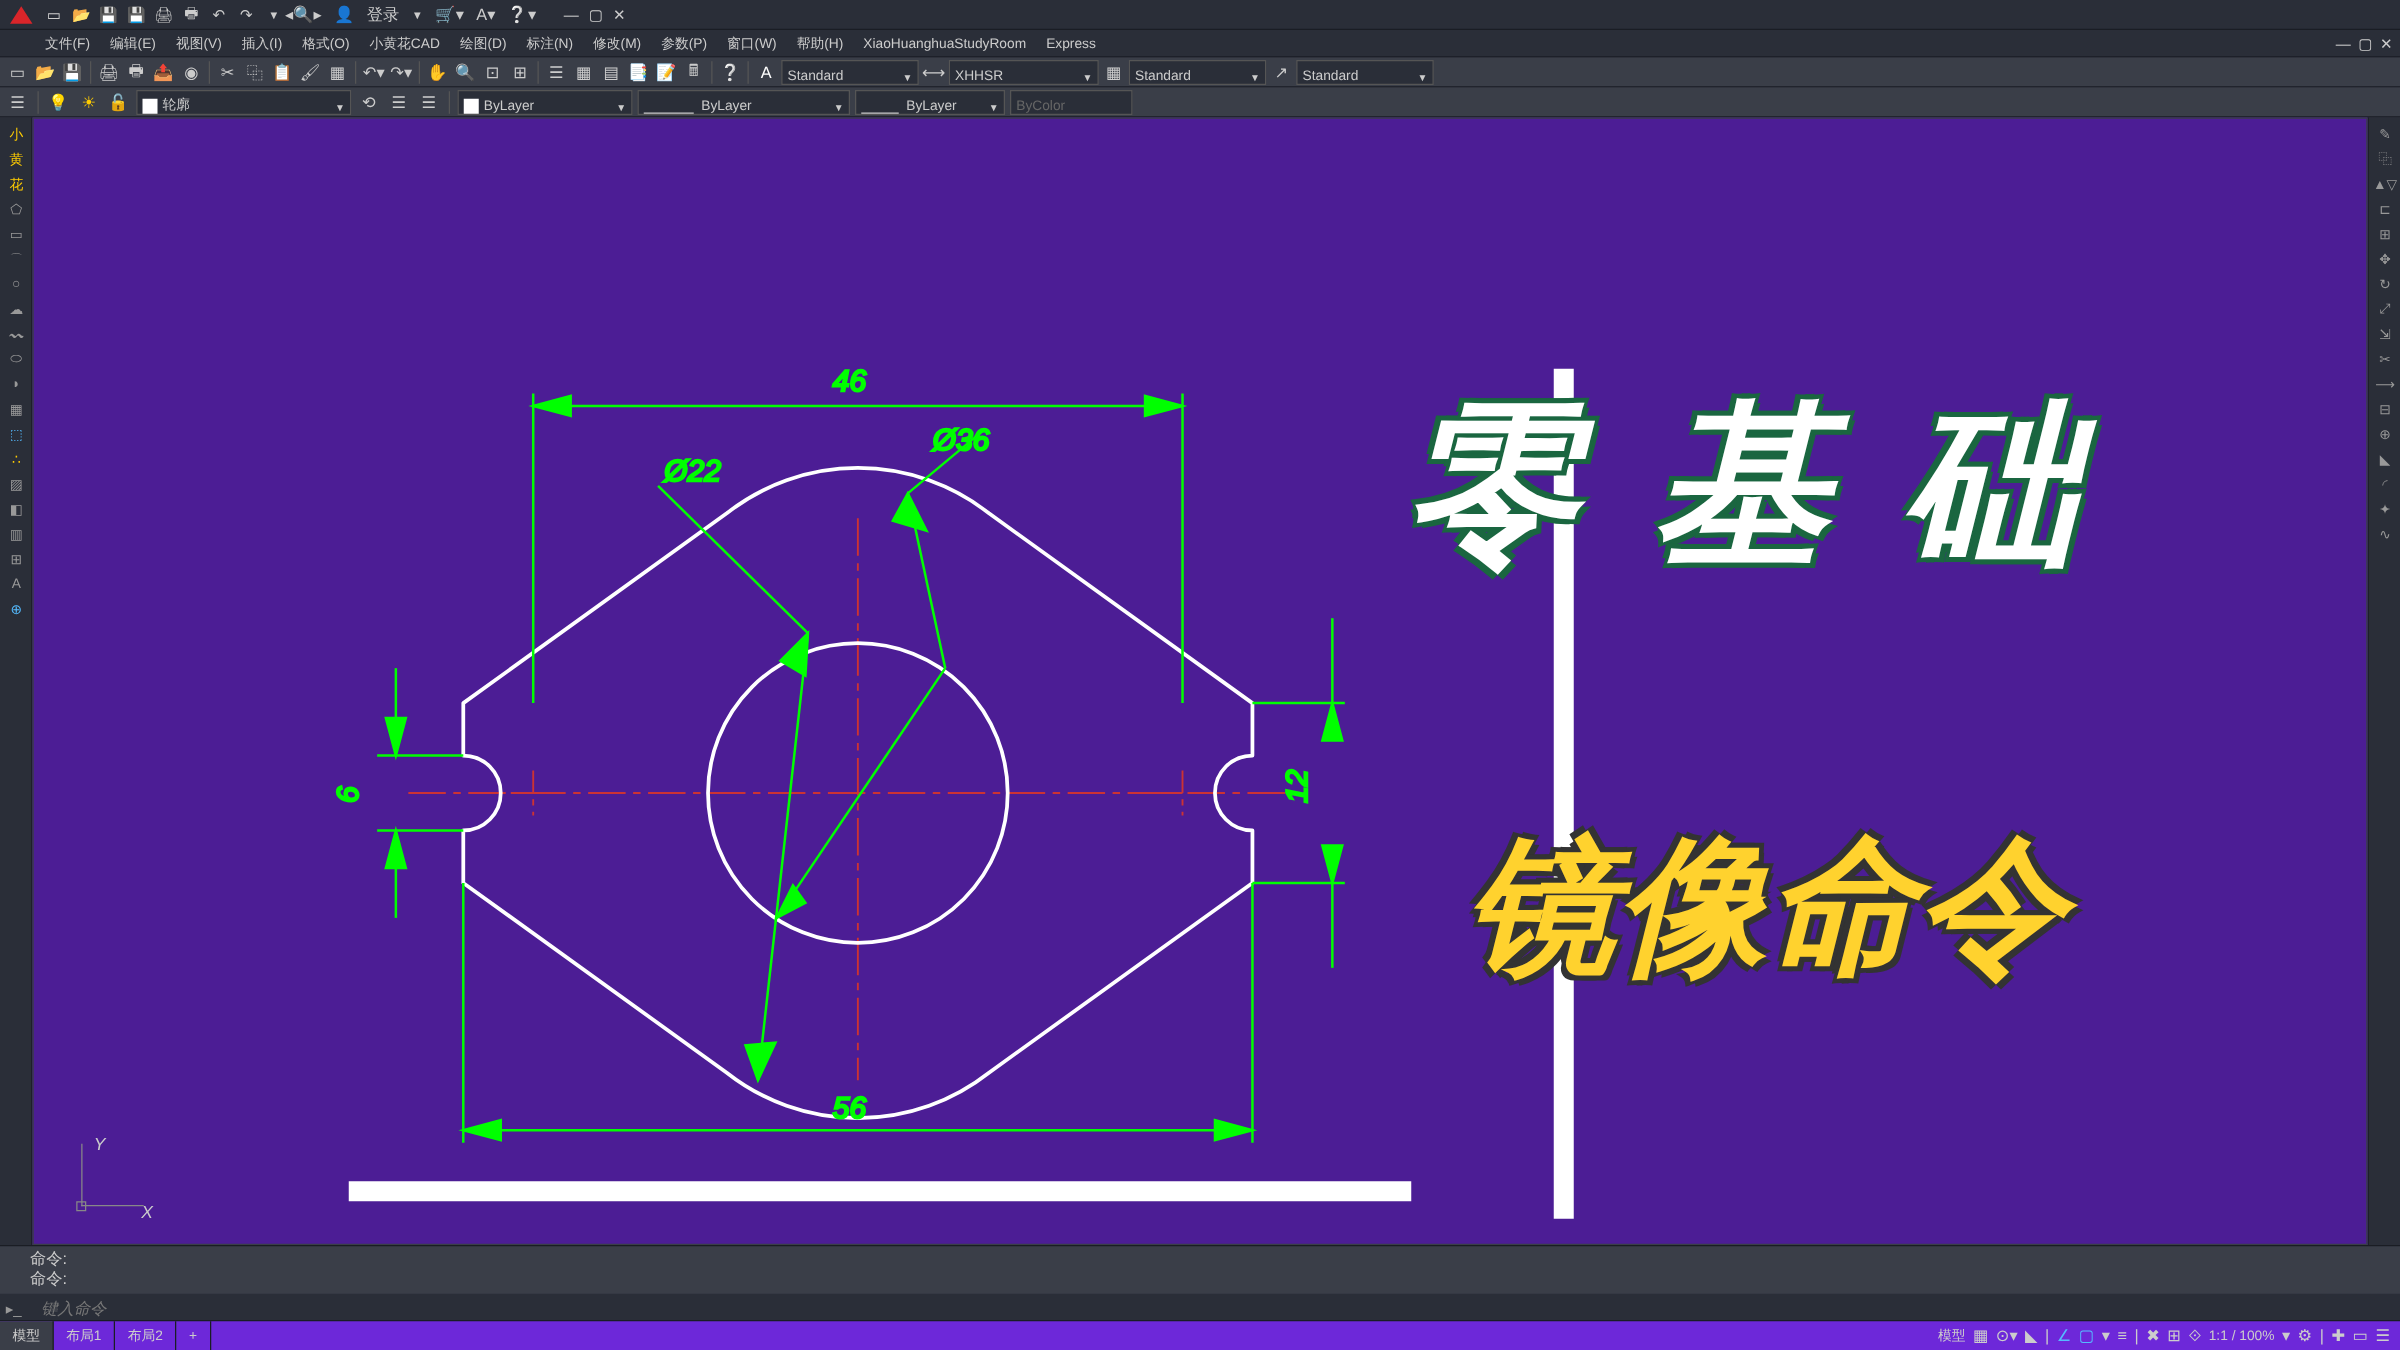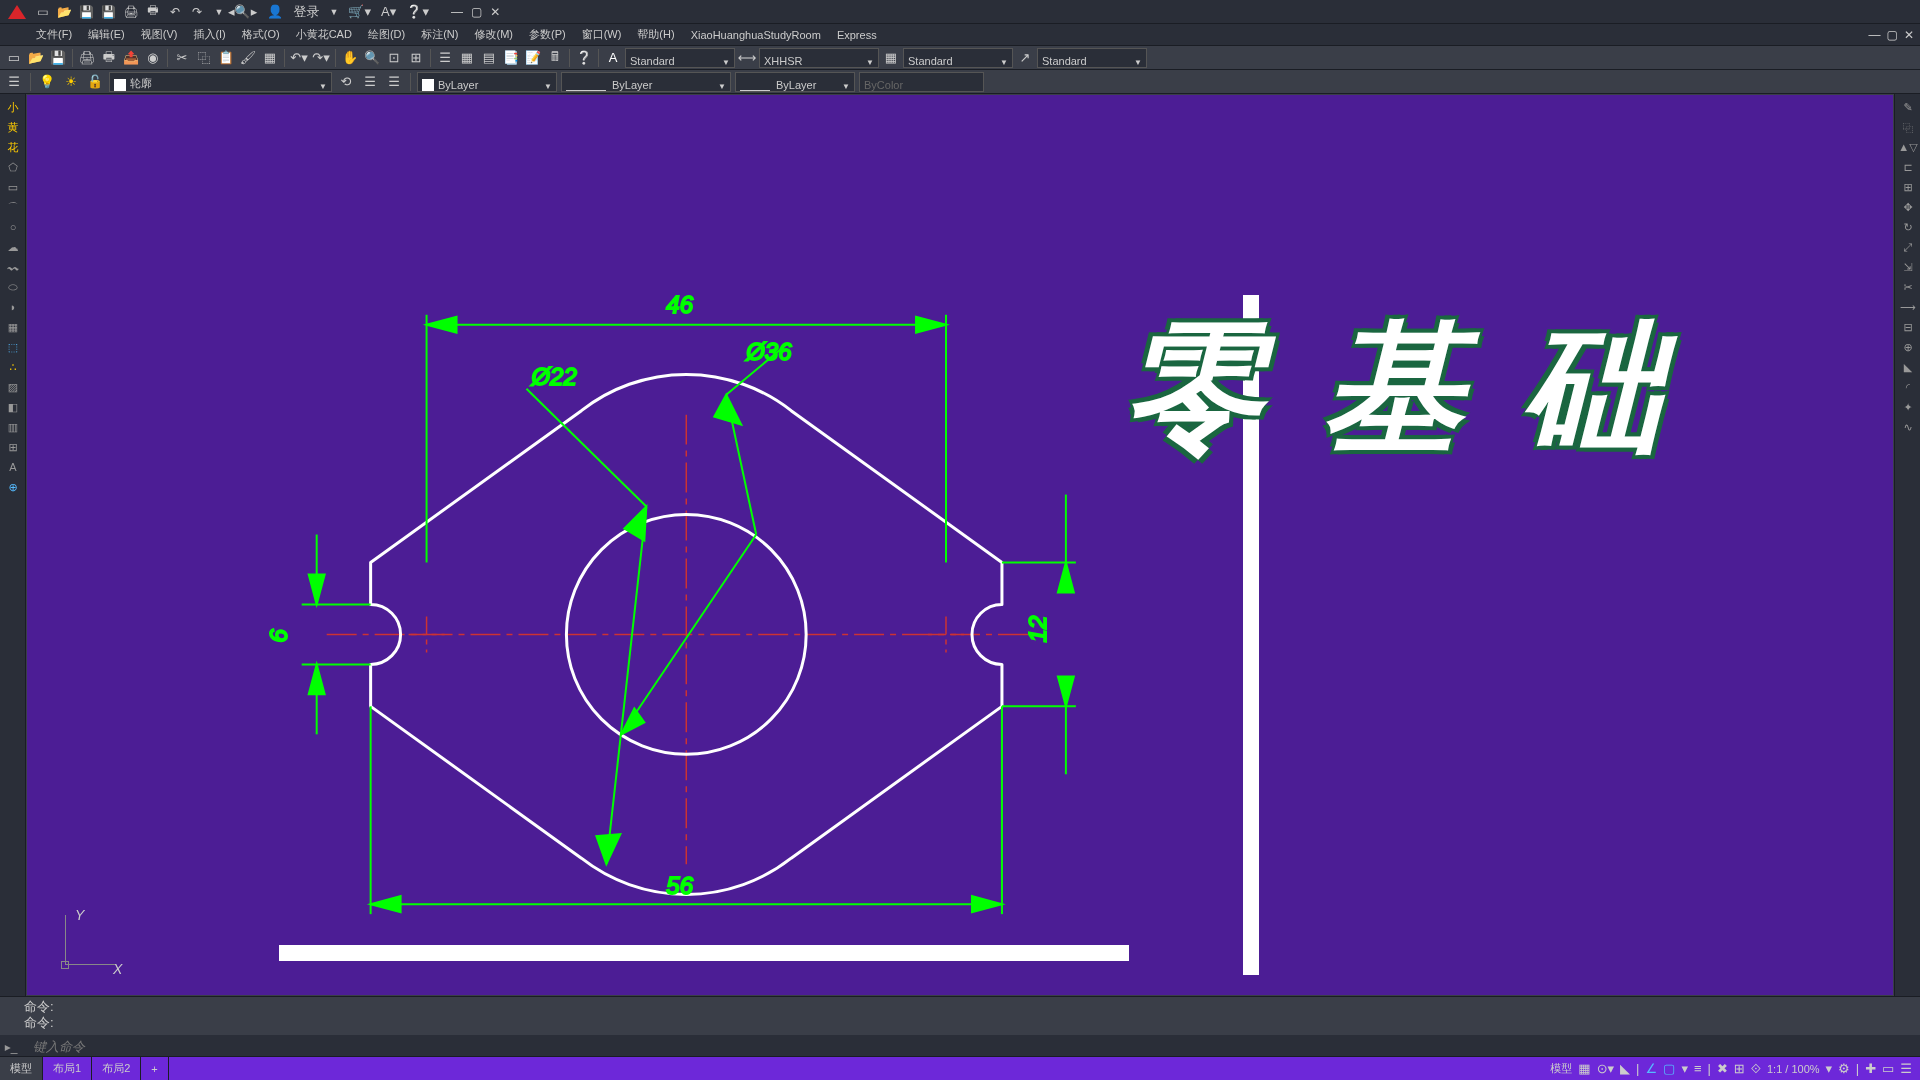--- a/index.html
+++ b/index.html
@@ -179,21 +179,21 @@
       <span class="dd-arrow">▼</span>
     </div>
 </div>
 
 <div class="toolbar2">
   <div class="tb-icon">☰</div>
   <div class="tb-sep"></div>
   <div class="tb-icon" style="color:#ffcc00">💡</div>
   <div class="tb-icon" style="color:#ffcc00">☀</div>
   <div class="tb-icon" style="color:#5bf">🔓</div>
-  <div class="tb-dropdown" style="width:223px">
+  <div class="tb-dropdown" style="width:172px">
       <span style="display:inline-block;width:12px;height:12px;background:#fff;margin-right:4px;vertical-align:middle"></span>
       <span>轮廓</span>
       <span class="dd-arrow">▼</span>
     </div>
   <div class="tb-icon">⟲</div>
   <div class="tb-icon">☰</div>
   <div class="tb-icon">☰</div>
   <div class="tb-sep"></div>
   <div class="tb-dropdown" style="width:140px">
       <span style="display:inline-block;width:12px;height:12px;background:#fff;margin-right:4px;vertical-align:middle"></span>
@@ -203,21 +203,21 @@
   <div class="tb-dropdown" style="width:170px">
       <span style="display:inline-block;width:40px;border-top:1px solid #ccc;margin-right:6px;vertical-align:middle"></span>
       <span>ByLayer</span>
       <span class="dd-arrow">▼</span>
     </div>
   <div class="tb-dropdown" style="width:120px">
       <span style="display:inline-block;width:30px;border-top:1px solid #ccc;margin-right:6px;vertical-align:middle"></span>
       <span>ByLayer</span>
       <span class="dd-arrow">▼</span>
     </div>
-  <div class="tb-dropdown" style="width:125px;color:#666">
+  <div class="tb-dropdown" style="width:98px;color:#666">
       <span>ByColor</span>
     </div>
 </div>
 
 <div class="main-area">
   <div class="left-tools">
     <div class="tool" style="color:#ffcc00">小</div>
     <div class="tool" style="color:#ffcc00">黄</div>
     <div class="tool" style="color:#ffcc00">花</div>
     <div class="tool">⬠</div>
@@ -316,20 +316,21 @@
         <line x1="976" y1="612" x2="1050" y2="612"></line>
         <polygon points="1040,468 1032,498 1048,498"></polygon>
         <polygon points="1040,612 1032,582 1048,582"></polygon>
         <text class="dim-text" x="1020" y="548" transform="rotate(-90 1020 548)">12</text>
       </g>
     </svg>
 
     <div class="white-bar-v"></div>
     <div class="white-bar-h"></div>
     <div class="overlay-title1">零基础</div>
+    <div class="overlay-title2">镜像命令</div>
 
     <div class="ucs">
       <div class="ucs-y"></div>
       <div class="ucs-x"></div>
       <div class="ucs-box"></div>
       <div class="ucs-lbl-y">Y</div>
       <div class="ucs-lbl-x">X</div>
     </div>
   </div>
 

